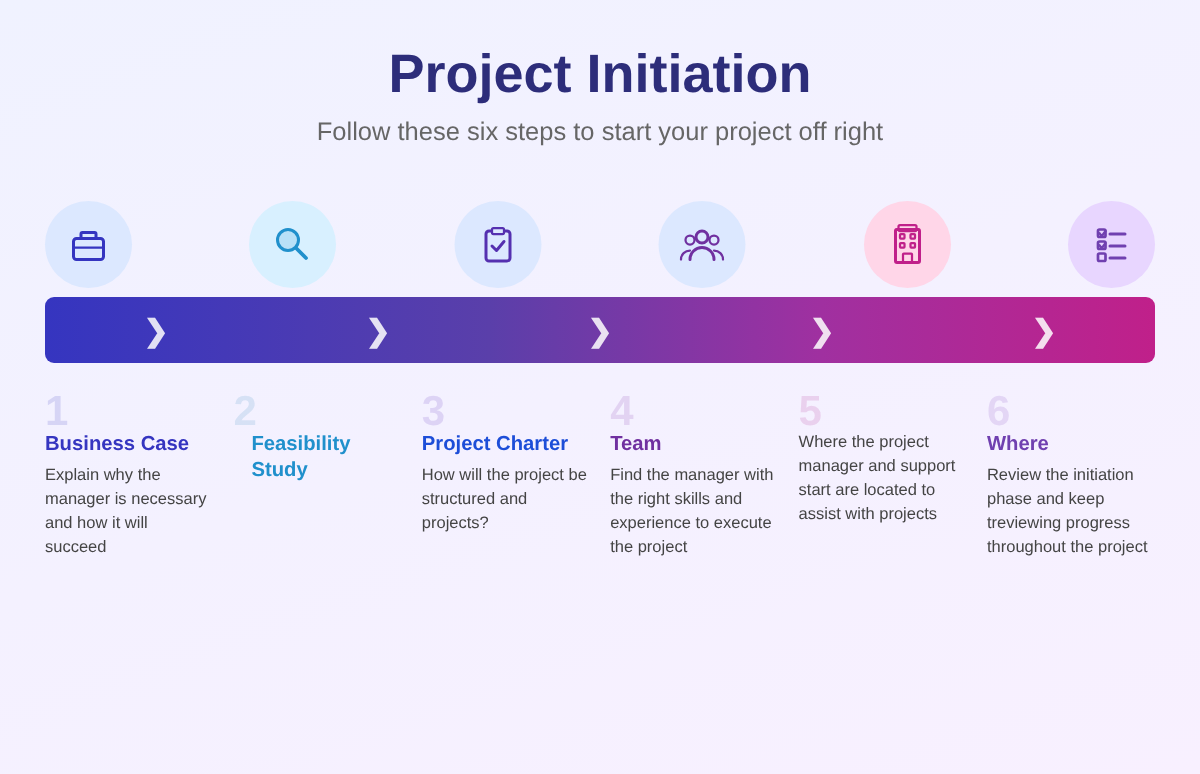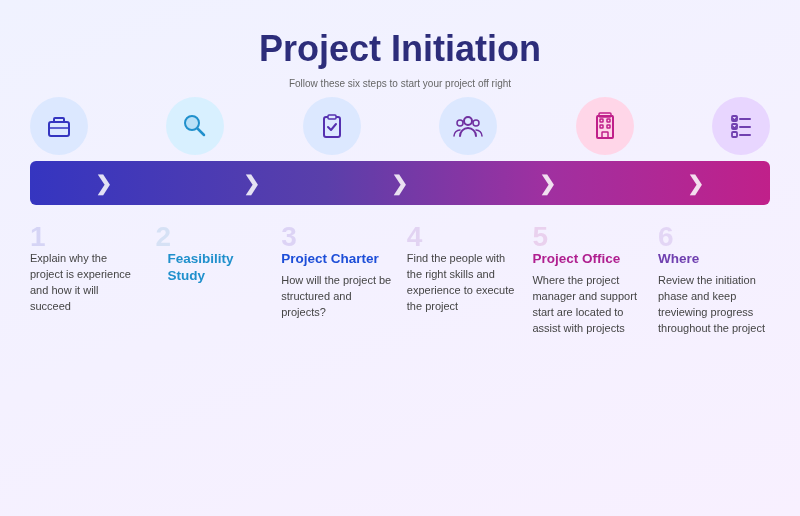--- a/index.html
+++ b/index.html
@@ -19,23 +19,23 @@
       padding: 28px 30px 20px;
     }
     .title {
       font-size: 36px;
       font-weight: 800;
       color: #2d2d7a;
       margin-bottom: 8px;
       text-align: center;
     }
     .subtitle {
-      font-size: 10px;
+      font-size: 17px;
       color: #666;
-      margin-bottom: 8px;
+      margin-bottom: 36px;
       text-align: center;
     }
     .icons-row {
       display: flex;
       width: 740px;
       justify-content: space-between;
       align-items: center;
       margin-bottom: 6px;
     }
     .icon-circle {
@@ -189,38 +189,39 @@
     <span class="arrow-chevron">❯</span>
     <span class="arrow-chevron">❯</span>
     <span class="arrow-chevron">❯</span>
     <span class="arrow-chevron">❯</span>
     <span class="arrow-chevron">❯</span>
   </div>
 
   <div class="steps-row" id="steps-container">
   <div class="step s1">
     <span class="step-number">1</span>
-    <div class="step-desc">Explain why the project is experience and how it will succeed</div>
+    <div class="step-title">Business Case</div>
+    <div class="step-desc">Explain why the manager is necessary and how it will succeed</div>
   </div>
       <div class="step s2">
     <span class="step-number">2</span>
     <div class="step-title">Feasibility Study</div>
   </div>
       <div class="step s3">
     <span class="step-number">3</span>
     <div class="step-title">Project Charter</div>
     <div class="step-desc">How will the project be structured and projects?</div>
   </div>
       <div class="step s4">
     <span class="step-number">4</span>
-    <div class="step-desc">Find the people with the right skills and experience to execute the project</div>
+    <div class="step-title">Team</div>
+    <div class="step-desc">Find the manager with the right skills and experience to execute the project</div>
   </div>
       <div class="step s5">
     <span class="step-number">5</span>
-    <div class="step-title">Project Office</div>
     <div class="step-desc">Where the project manager and support start are located to assist with projects</div>
   </div>
       <div class="step s6">
     <span class="step-number">6</span>
     <div class="step-title">Where</div>
     <div class="step-desc">Review the initiation phase and keep treviewing progress throughout the project</div>
   </div>
     </div>
 </div>
 

